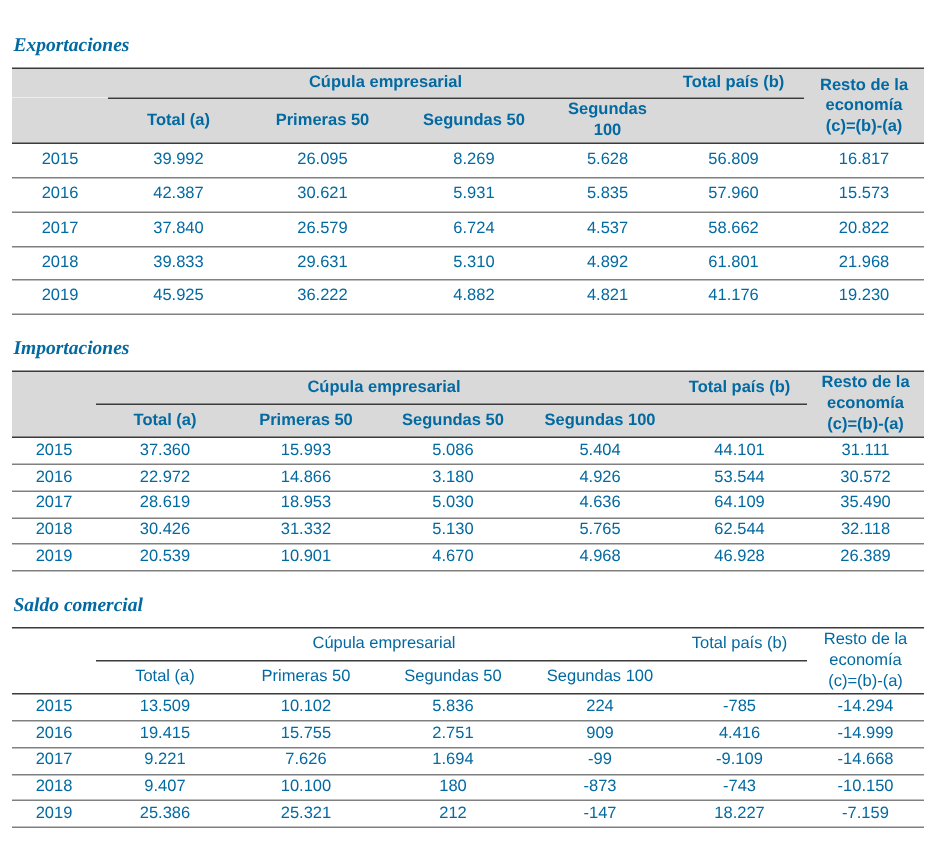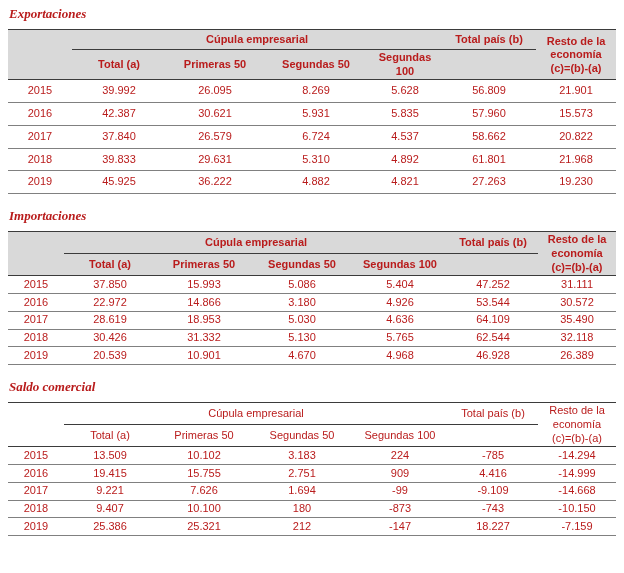--- a/index.html
+++ b/index.html
@@ -1,19 +1,19 @@
 <!DOCTYPE html>
 <html><head>
 <meta charset="utf-8">
 <style>
   html, body { margin:0; padding:0; background:#ffffff; }
   .page {
     width:624px; height:554px; box-sizing:border-box;
-    padding:6px 8px 4px 8px;
-    font-family:"Liberation Sans", sans-serif; color:#b91c1c;
+    padding:22px 8px 4px 8px;
+    font-family:"Liberation Sans", sans-serif; color:#0369a1;
   }
   .tbl-title {
     font-family:"Liberation Serif", serif;
     font-weight:bold; font-style:italic;
     font-size:13px; margin:0 0 7px 1px;
   }
   .sec { margin-bottom:14px; }
   .sec:last-child { margin-bottom:0; }
 
   table {
@@ -84,21 +84,21 @@
         </tr>
       </thead>
       <tbody>
           <tr>
             <td>2015</td>
             <td>39.992</td>
             <td>26.095</td>
             <td>8.269</td>
             <td>5.628</td>
             <td>56.809</td>
-            <td>21.901</td>
+            <td>16.817</td>
           </tr>
           <tr>
             <td>2016</td>
             <td>42.387</td>
             <td>30.621</td>
             <td>5.931</td>
             <td>5.835</td>
             <td>57.960</td>
             <td>15.573</td>
           </tr>
@@ -119,21 +119,21 @@
             <td>4.892</td>
             <td>61.801</td>
             <td>21.968</td>
           </tr>
           <tr>
             <td>2019</td>
             <td>45.925</td>
             <td>36.222</td>
             <td>4.882</td>
             <td>4.821</td>
-            <td>27.263</td>
+            <td>41.176</td>
             <td>19.230</td>
           </tr>
         </tbody>
     </table>
   </section>
 
   <section class="sec">
     <h2 class="tbl-title">Importaciones</h2>
     <table class="t2 gray hdr-bold">
       <colgroup>
@@ -159,25 +159,25 @@
           <th class="hb">Total (a)</th>
           <th class="hb">Primeras 50</th>
           <th class="hb">Segundas 50</th>
           <th class="hb">Segundas 100</th>
           <th class="hb"></th>
         </tr>
       </thead>
       <tbody>
           <tr>
             <td>2015</td>
-            <td>37.850</td>
+            <td>37.360</td>
             <td>15.993</td>
             <td>5.086</td>
             <td>5.404</td>
-            <td>47.252</td>
+            <td>44.101</td>
             <td>31.111</td>
           </tr>
           <tr>
             <td>2016</td>
             <td>22.972</td>
             <td>14.866</td>
             <td>3.180</td>
             <td>4.926</td>
             <td>53.544</td>
             <td>30.572</td>
@@ -241,21 +241,21 @@
           <th class="hb">Segundas 50</th>
           <th class="hb">Segundas 100</th>
           <th class="hb"></th>
         </tr>
       </thead>
       <tbody>
           <tr>
             <td>2015</td>
             <td>13.509</td>
             <td>10.102</td>
-            <td>3.183</td>
+            <td>5.836</td>
             <td>224</td>
             <td>-785</td>
             <td>-14.294</td>
           </tr>
           <tr>
             <td>2016</td>
             <td>19.415</td>
             <td>15.755</td>
             <td>2.751</td>
             <td>909</td>

